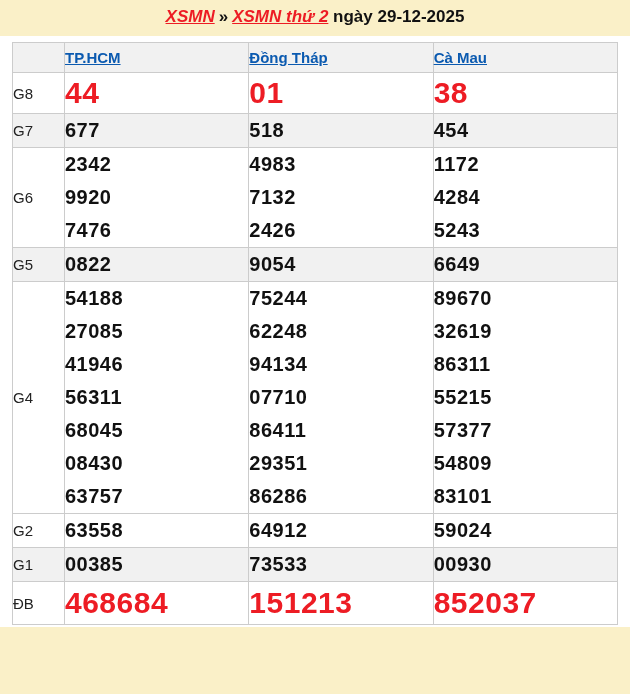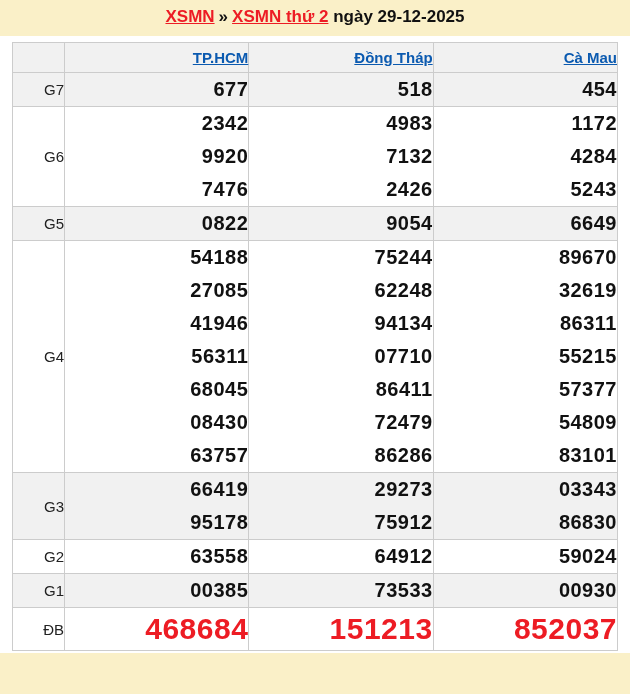--- a/index.html
+++ b/index.html
@@ -18,35 +18,35 @@
     display:flex;flex-direction:column;
     overflow:hidden;
   }
   .banner{
     height:36px;line-height:34px;
     background:var(--banner-bg);
     text-align:center;
     font-size:17px;font-weight:bold;color:#111;
     flex:0 0 auto;
   }
-  .banner a{color:var(--red);text-decoration:underline;cursor:pointer;}
+  .banner a{color:var(--red);text-decoration:underline;cursor:pointer;font-style:italic;}
   .banner .sep{padding:0 4px;}
   .content{
     background:#ffffff;
     padding:6px 12px 2px 12px;
     flex:0 0 auto;
   }
   table.results{
     width:100%;
     border-collapse:collapse;
     table-layout:fixed;
   }
   table.results th, table.results td{
     border:1px solid var(--border);
-    text-align:right;
+    text-align:left;
     vertical-align:middle;
     padding:0;
   }
   col.label-col{width:52px;}
   tr.head-row th{
     height:30px;
     background:var(--shade);
     font-size:15px;
   }
   tr.head-row a{
@@ -103,20 +103,32 @@
         </th>
         <th>
           <a>Đồng Tháp</a>
         </th>
         <th>
           <a>Cà Mau</a>
         </th>
       </tr>
     </thead>
     <tbody id="rows-body">
+        <tr class="row-g8">
+          <td class="prize-label">G8</td>
+          <td>
+            <div class="num-line">44</div>
+          </td>
+          <td>
+            <div class="num-line">01</div>
+          </td>
+          <td>
+            <div class="num-line">38</div>
+          </td>
+        </tr>
         <tr class="row-g7 shaded">
           <td class="prize-label">G7</td>
           <td>
             <div class="num-line">677</div>
           </td>
           <td>
             <div class="num-line">518</div>
           </td>
           <td>
             <div class="num-line">454</div>
@@ -162,48 +174,33 @@
             <div class="num-line">68045</div>
             <div class="num-line">08430</div>
             <div class="num-line">63757</div>
           </td>
           <td>
             <div class="num-line">75244</div>
             <div class="num-line">62248</div>
             <div class="num-line">94134</div>
             <div class="num-line">07710</div>
             <div class="num-line">86411</div>
-            <div class="num-line">72479</div>
+            <div class="num-line">29351</div>
             <div class="num-line">86286</div>
           </td>
           <td>
             <div class="num-line">89670</div>
             <div class="num-line">32619</div>
             <div class="num-line">86311</div>
             <div class="num-line">55215</div>
             <div class="num-line">57377</div>
             <div class="num-line">54809</div>
             <div class="num-line">83101</div>
           </td>
         </tr>
-        <tr class="row-g3 shaded">
-          <td class="prize-label">G3</td>
-          <td>
-            <div class="num-line">66419</div>
-            <div class="num-line">95178</div>
-          </td>
-          <td>
-            <div class="num-line">29273</div>
-            <div class="num-line">75912</div>
-          </td>
-          <td>
-            <div class="num-line">03343</div>
-            <div class="num-line">86830</div>
-          </td>
-        </tr>
         <tr class="row-g2">
           <td class="prize-label">G2</td>
           <td>
             <div class="num-line">63558</div>
           </td>
           <td>
             <div class="num-line">64912</div>
           </td>
           <td>
             <div class="num-line">59024</div>

